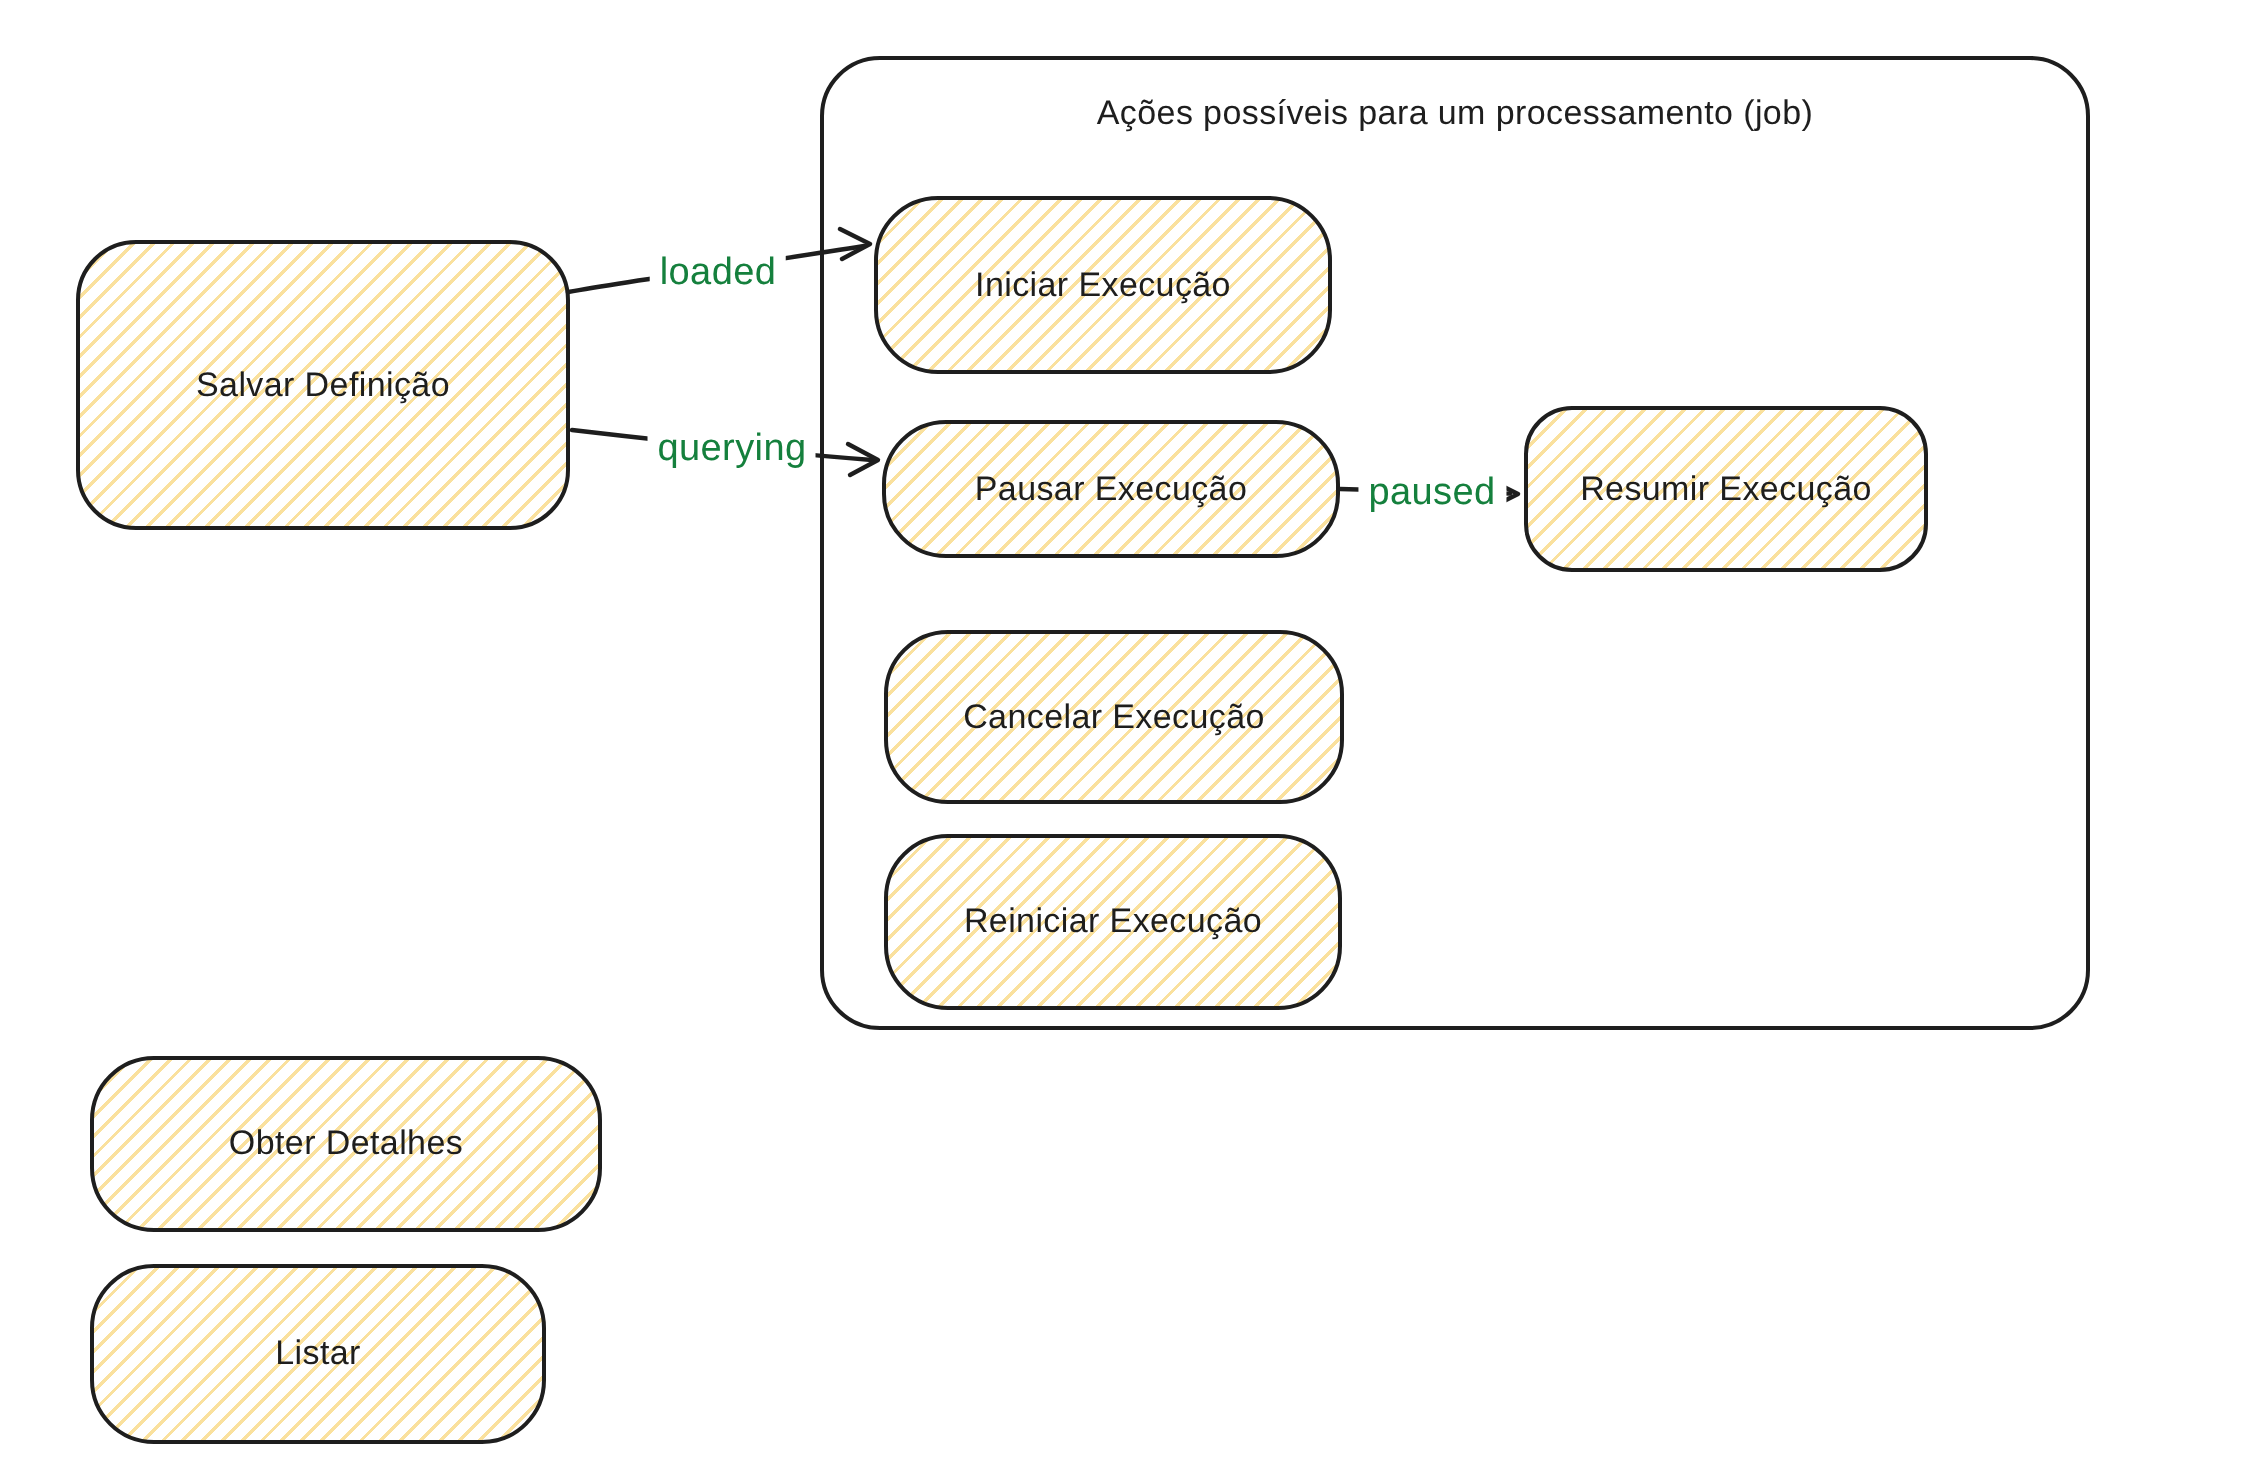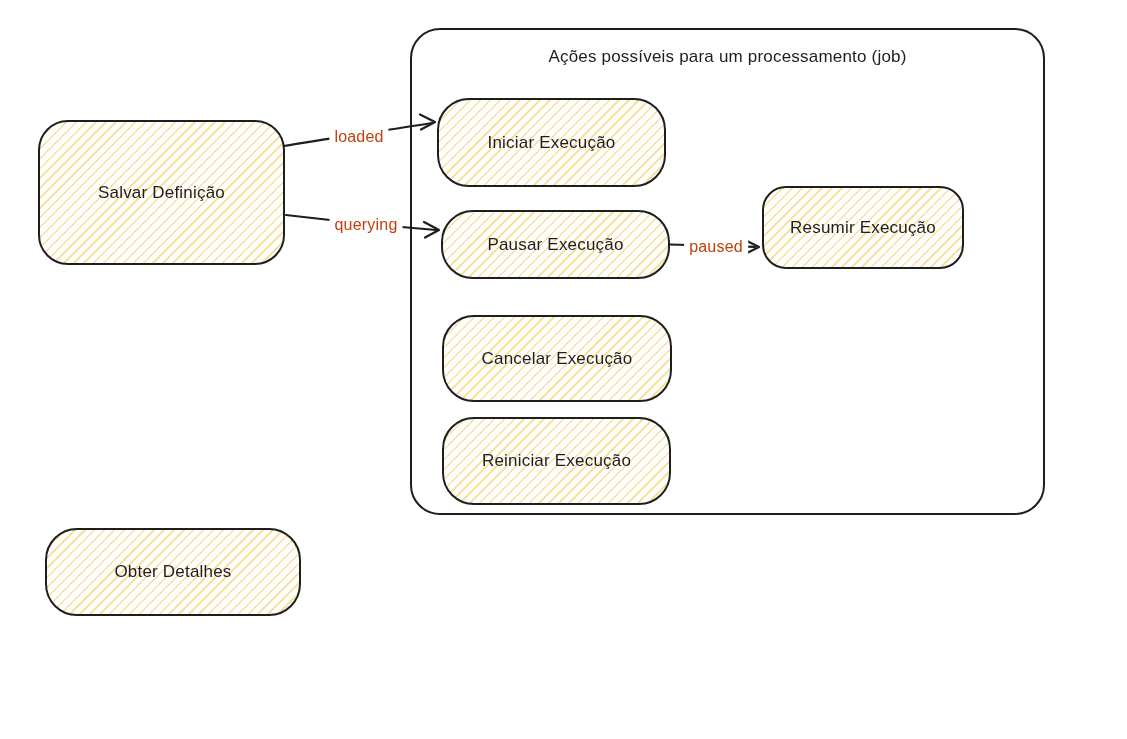--- a/index.html
+++ b/index.html
@@ -57,21 +57,21 @@
       transparent 1.7px,
       transparent 7px
     );
     z-index: 2;
   }
   .node-salvar    { left: 38px;  top: 120px; width: 247px; height: 145px; border-radius: 30px; }
   .node-iniciar   { left: 437px; top: 98px;  width: 229px; height: 89px; }
   .node-pausar    { left: 441px; top: 210px; width: 229px; height: 69px; }
   .node-cancelar  { left: 442px; top: 315px; width: 230px; height: 87px; }
   .node-reiniciar { left: 442px; top: 417px; width: 229px; height: 88px; }
-  .node-resumir   { left: 762px; top: 186px; width: 202px; height: 83px; border-radius: 24px; }
+  .node-resumir   { left: 762px; top: 203px; width: 202px; height: 83px; border-radius: 24px; }
   .node-obter     { left: 45px;  top: 528px; width: 256px; height: 88px; }
   .node-listar    { left: 45px;  top: 632px; width: 228px; height: 90px; }
 
   .edges-layer {
     position: absolute;
     left: 0;
     top: 0;
     width: 1127px;
     height: 739px;
     z-index: 3;
@@ -82,22 +82,22 @@
     stroke: #1e1e1e;
     stroke-width: 2.2px;
     stroke-linecap: round;
     stroke-linejoin: round;
   }
   .edge-label {
     position: absolute;
     transform: translate(-50%, -50%);
     background: #ffffff;
     padding: 1px 5px;
-    font-size: 16px;
-    color: #c2410c;
+    font-size: 19px;
+    color: #15803d;
     letter-spacing: 0.2px;
     z-index: 4;
     white-space: nowrap;
   }
   .edge-label-loaded   { left: 359px; top: 137px; }
   .edge-label-querying { left: 366px; top: 225px; }
   .edge-label-paused   { left: 716px; top: 247px; }
 </style>
 </head>
 <body>
@@ -131,14 +131,15 @@
   <div class="node node-pausar">Pausar Execução</div>
 
   <div class="node node-reiniciar">Reiniciar Execução</div>
 
   <div class="node node-cancelar">Cancelar Execução</div>
 
   <div class="node node-resumir">Resumir Execução</div>
 
   <div class="node node-obter">Obter Detalhes</div>
 
+  <div class="node node-listar">Listar</div>
 
 </div>
 
 </body></html>

